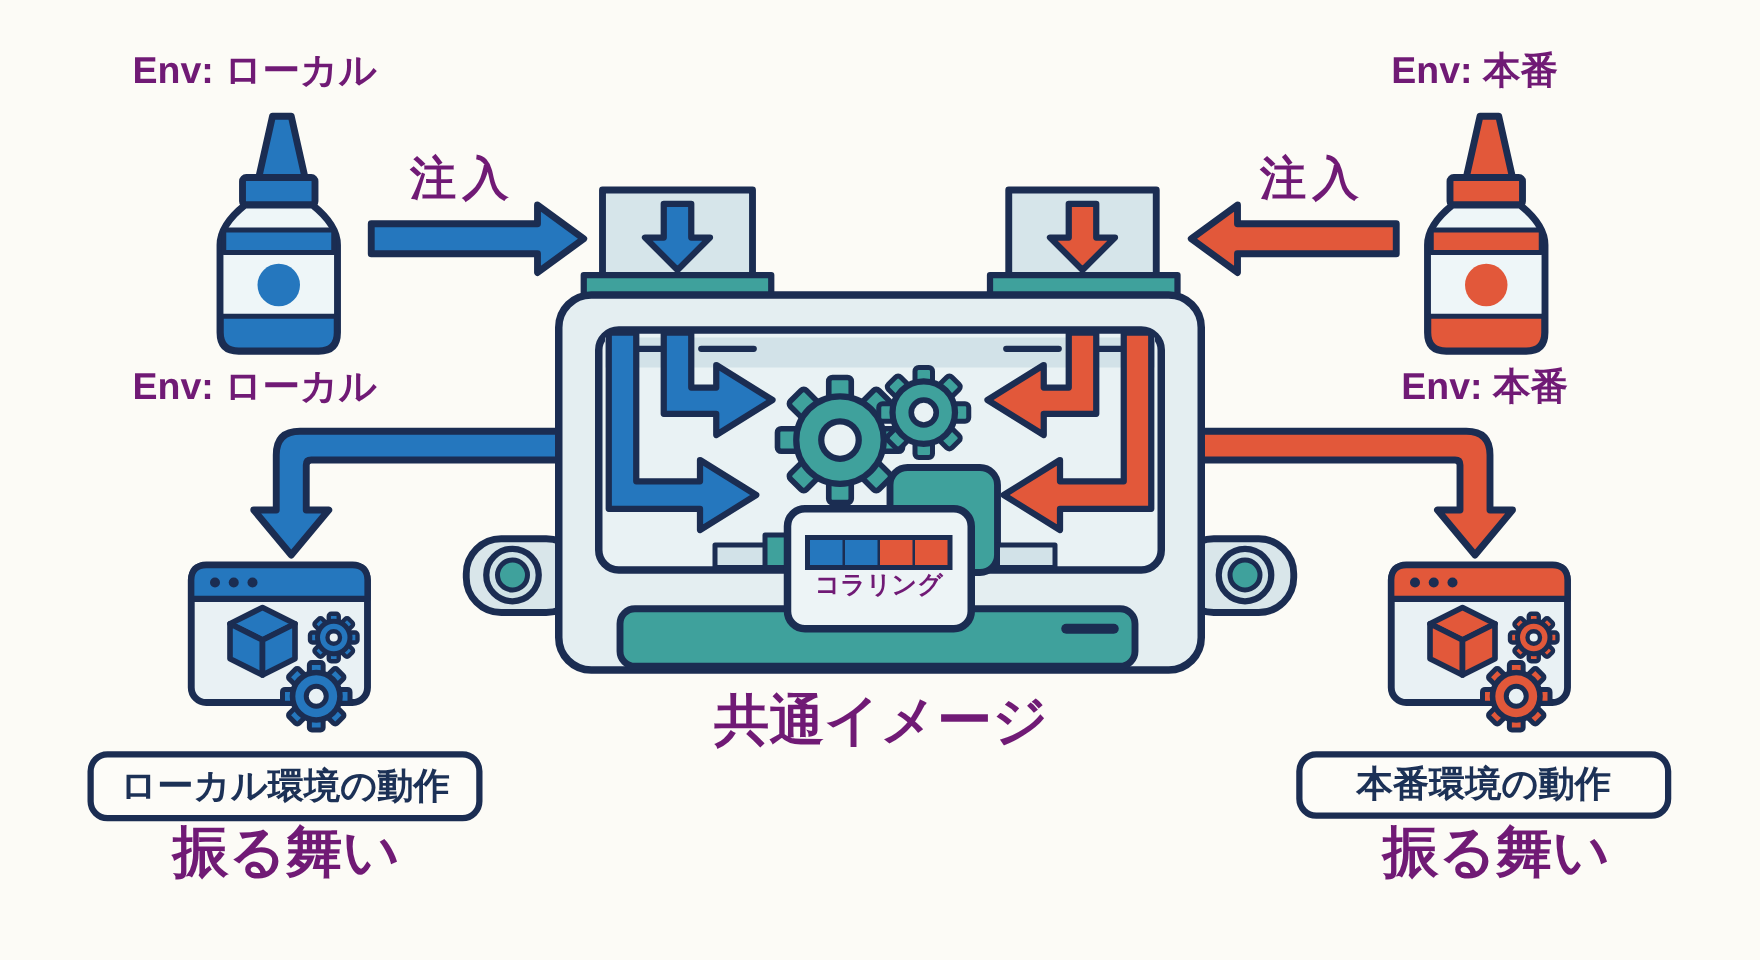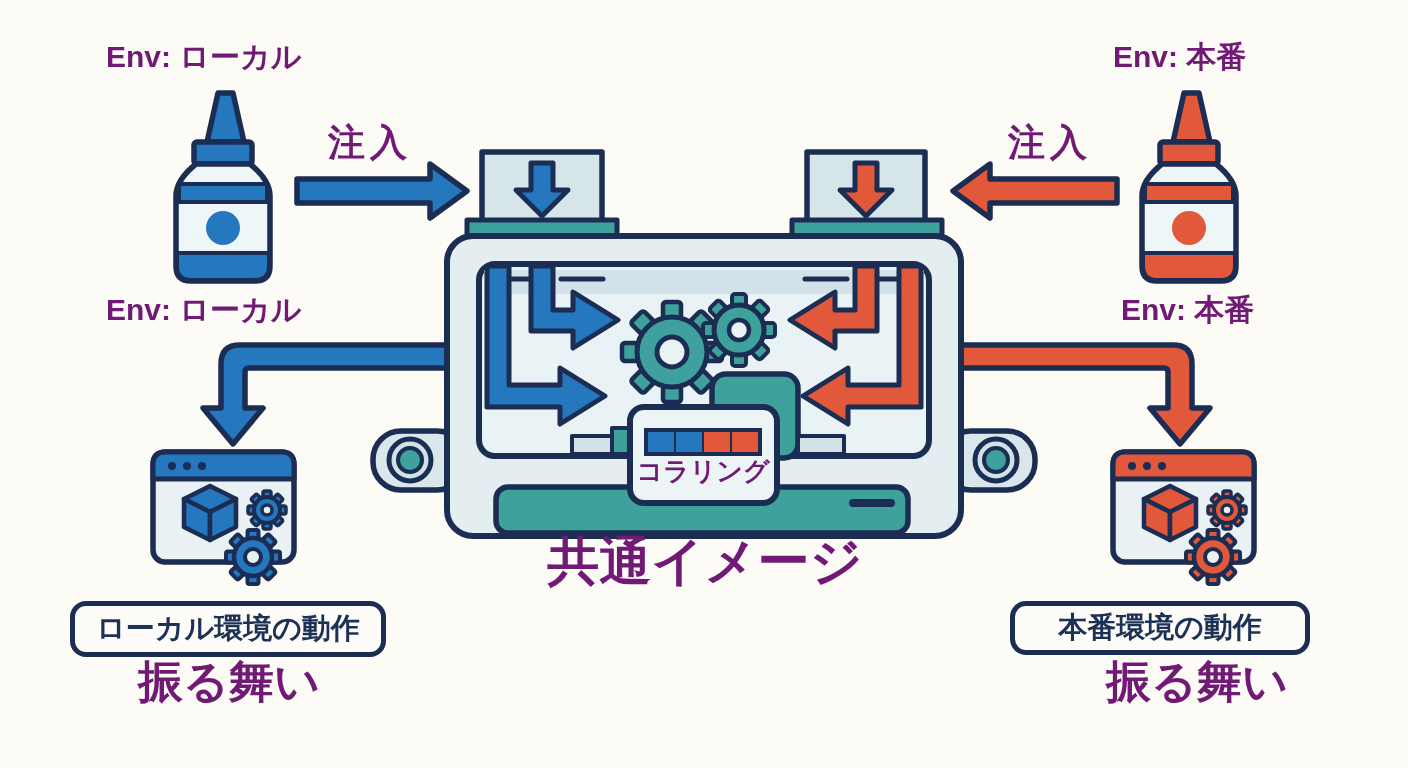--- a/index.html
+++ b/index.html
@@ -239,22 +239,22 @@
 
 
 <div class="t" style="left:106px;top:40px;font-size:30px;">Env: ローカル</div>
 <div class="t" style="left:106px;top:293px;font-size:30px;">Env: ローカル</div>
 <div class="t" style="left:1113px;top:40px;font-size:30px;">Env: 本番</div>
 <div class="t" style="left:1121px;top:293px;font-size:30px;">Env: 本番</div>
 
 <div class="t" style="left:328px;top:123px;font-size:37px;letter-spacing:5px;">注入</div>
 <div class="t" style="left:1008px;top:123px;font-size:37px;letter-spacing:5px;">注入</div>
 
-<div class="t cx" style="left:705px;top:533px;font-size:52px;">共通イメージ</div>
-<div class="t cx" style="left:703px;top:457px;font-size:26px;">コラリング</div>
+<div class="t cx" style="left:705px;top:553px;font-size:44px;">共通イメージ</div>
+<div class="t cx" style="left:703px;top:457px;font-size:20px;">コラリング</div>
 
 <div class="pill" style="left:70px;top:601px;width:316px;height:56px;font-size:29px;">ローカル環境の動作</div>
 <div class="t cx" style="left:229px;top:657px;font-size:45px;">振る舞い</div>
 
-<div class="pill" style="left:1010px;top:601px;width:300px;height:54px;font-size:29px;">本番環境の動作</div>
+<div class="pill" style="left:1037px;top:601px;width:300px;height:54px;font-size:29px;">本番環境の動作</div>
 <div class="t cx" style="left:1197px;top:657px;font-size:45px;">振る舞い</div>
 
 </div>
 
 </body></html>

